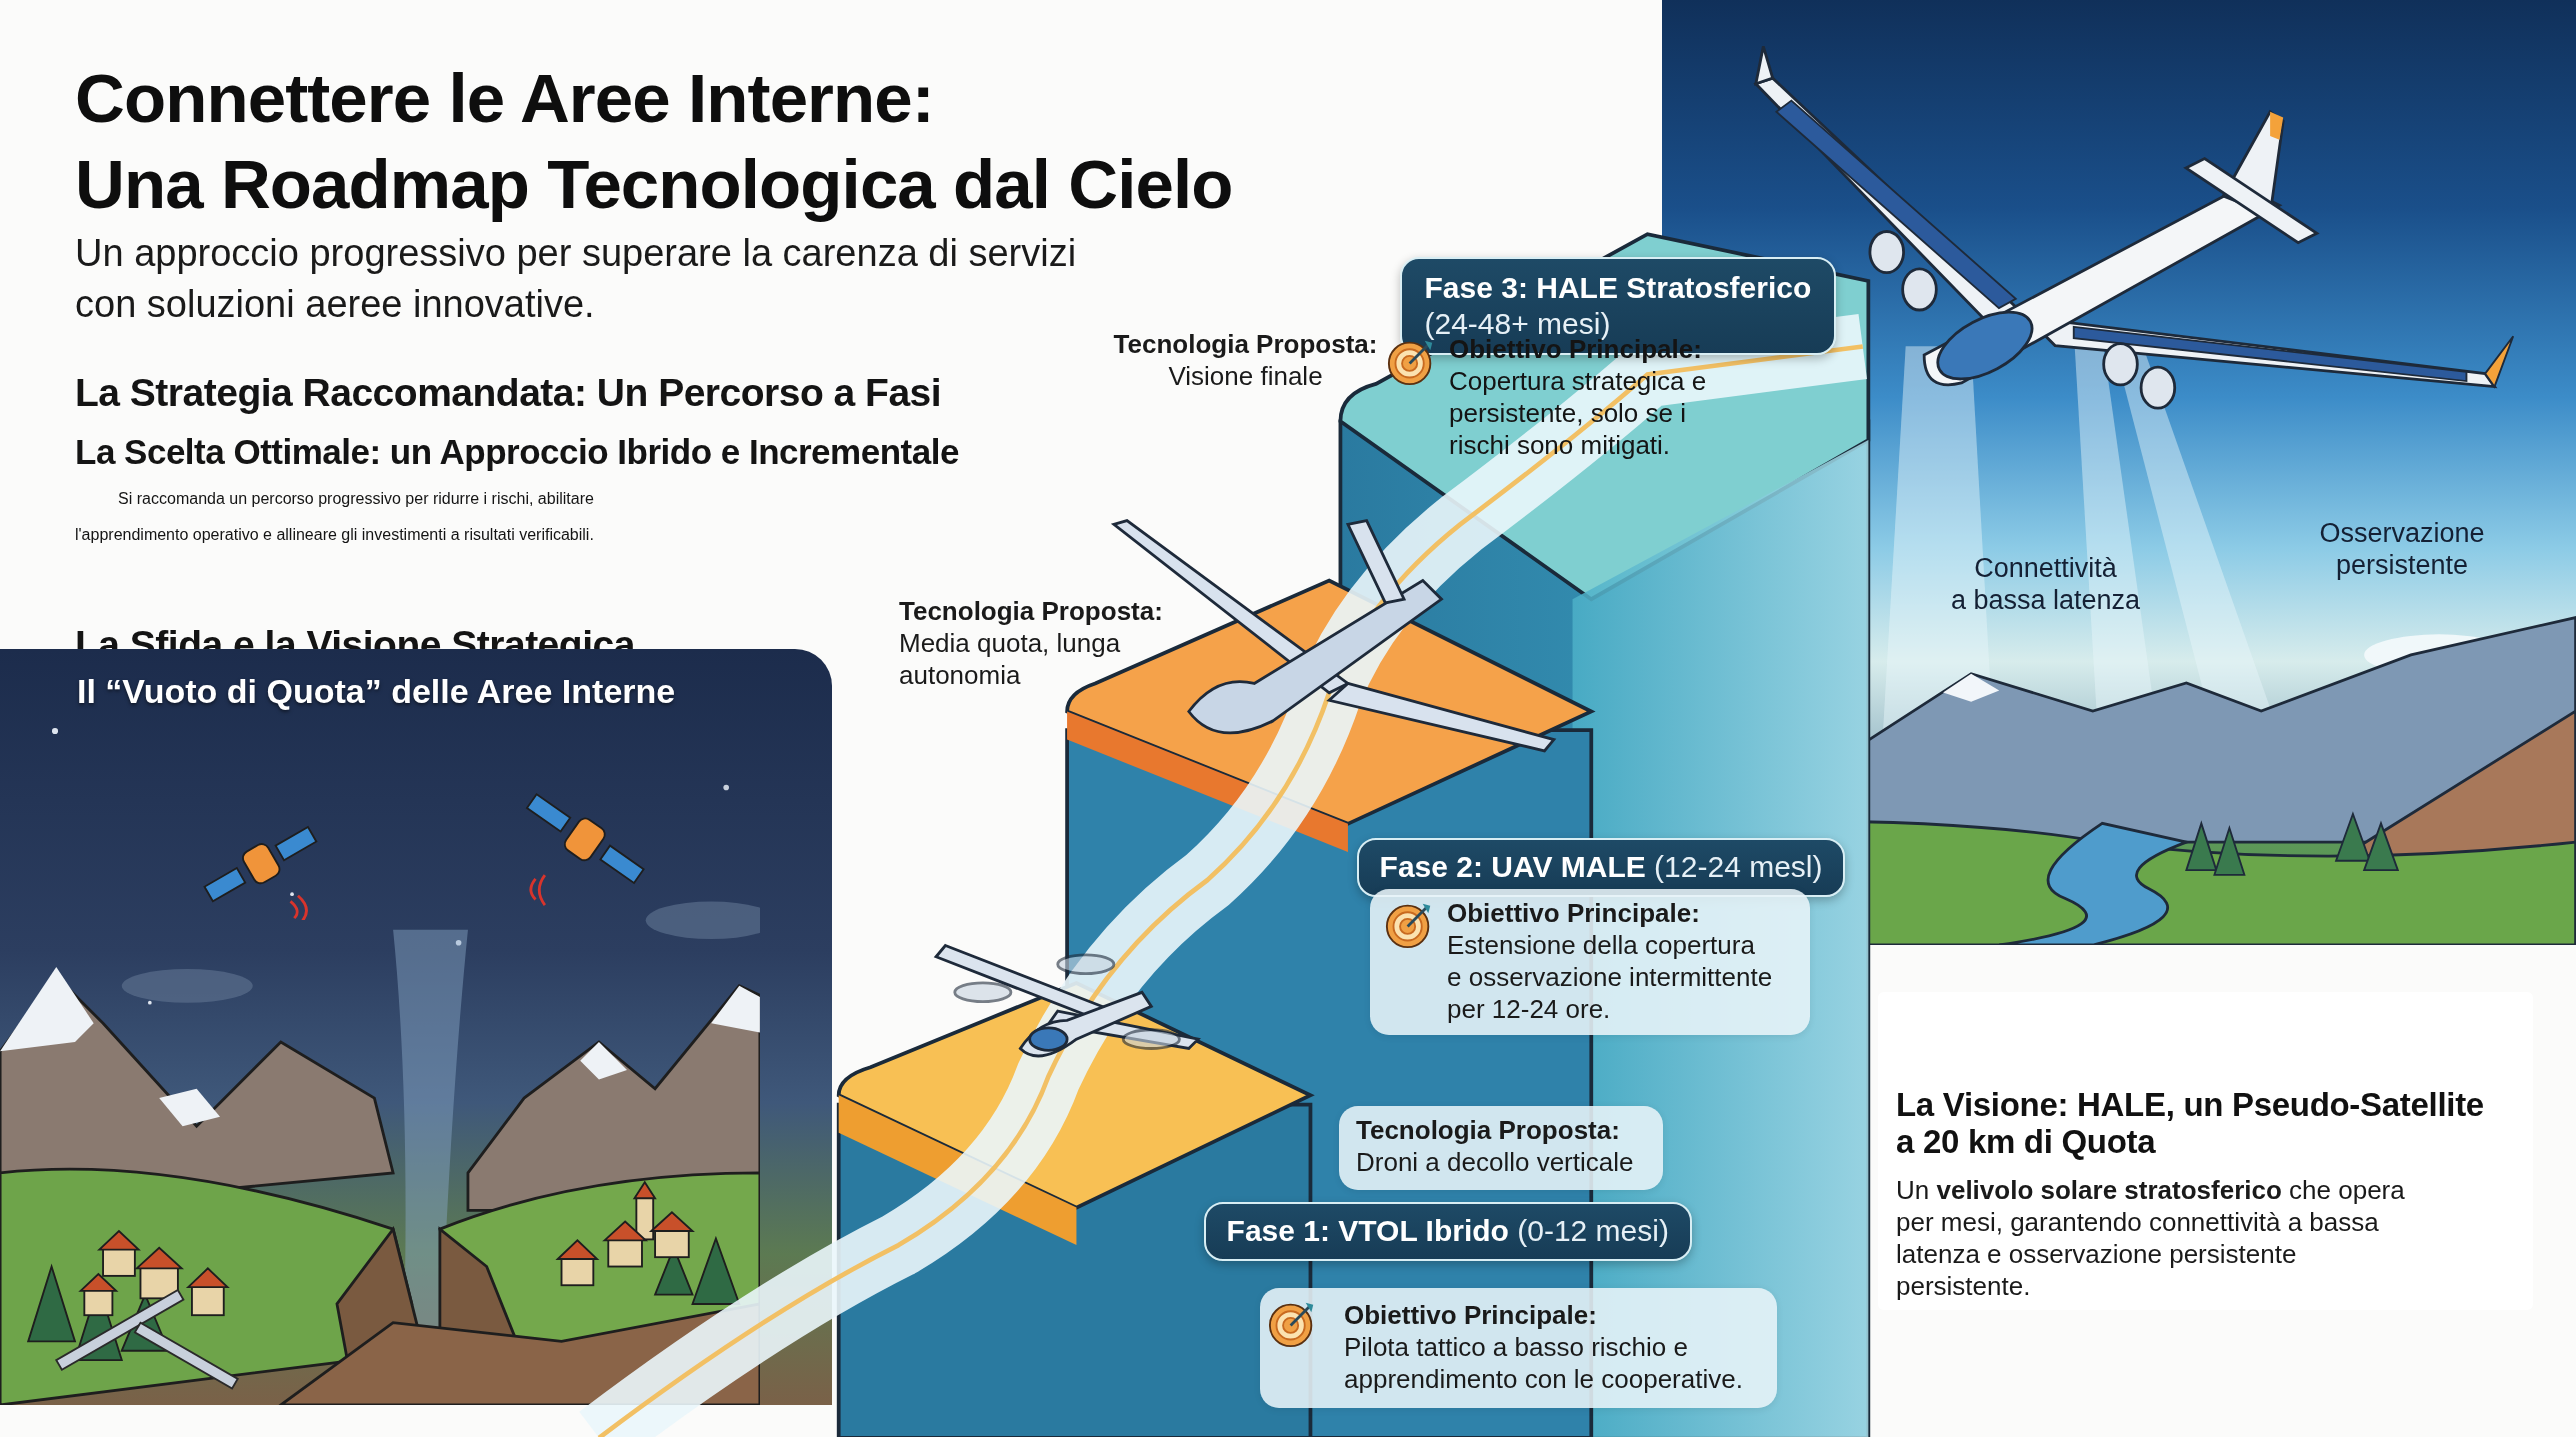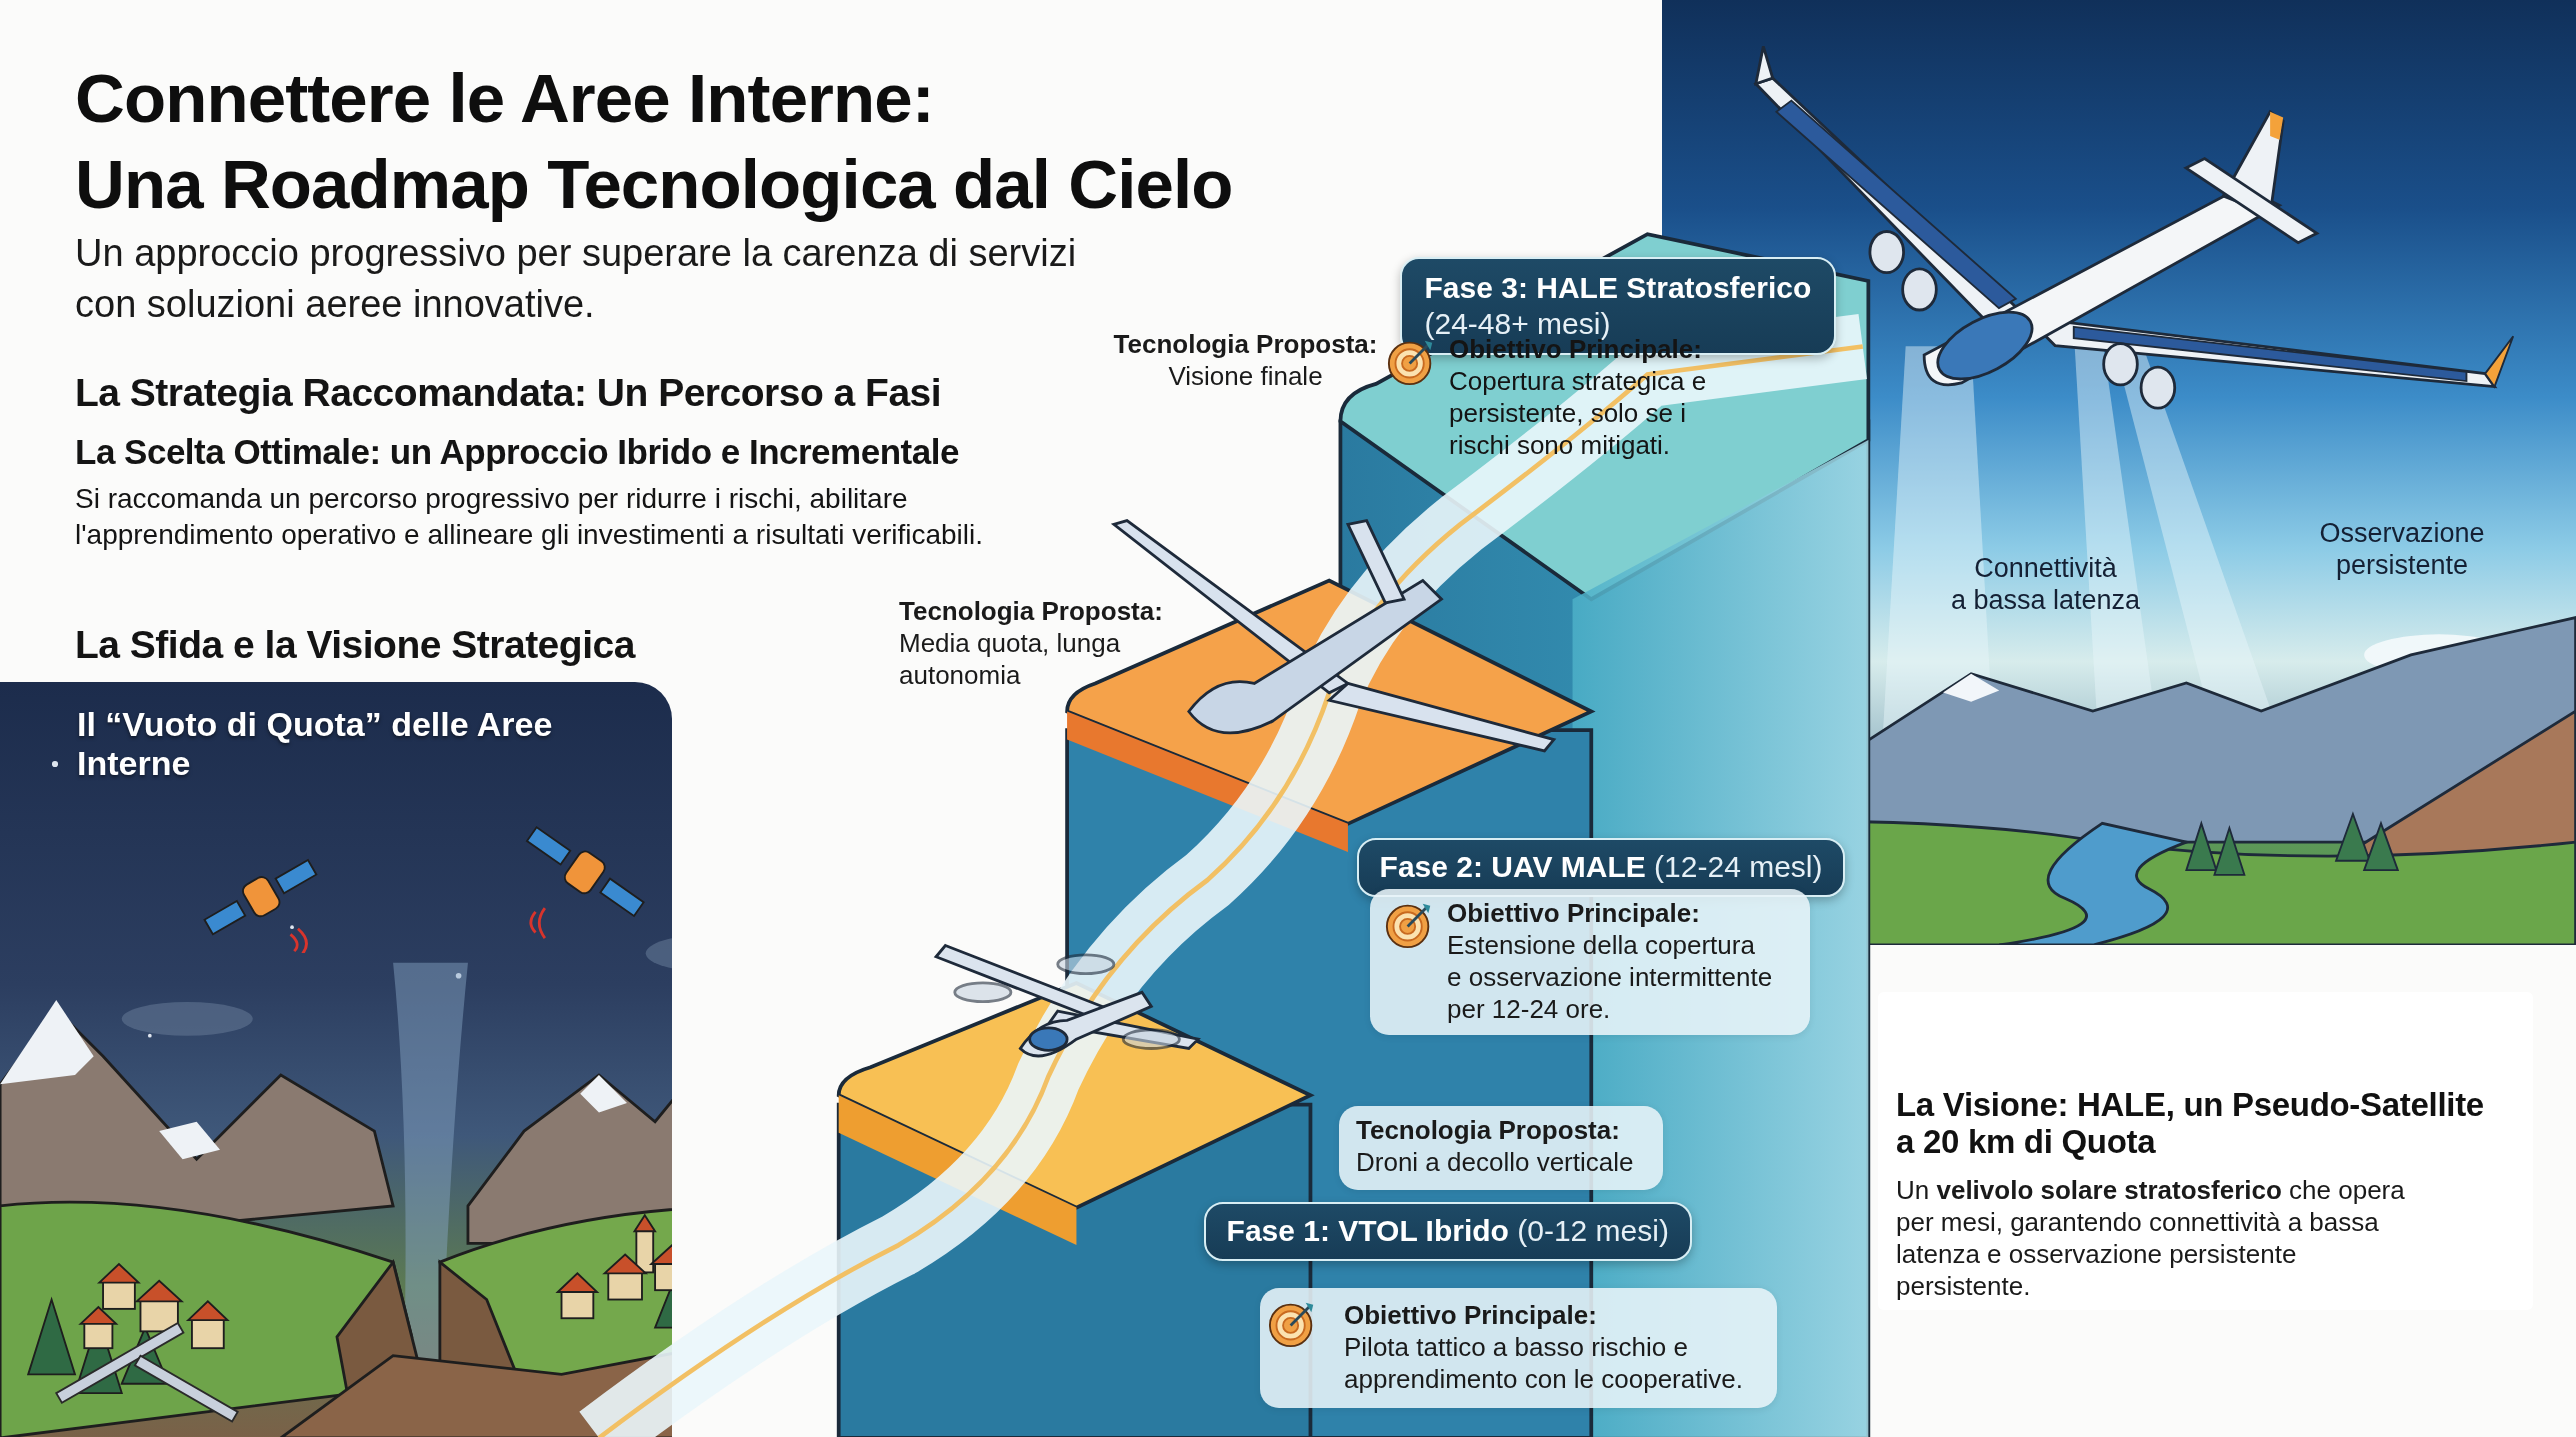--- a/index.html
+++ b/index.html
@@ -15,25 +15,25 @@
   
   .title {
     left: 75px; top: 56px; font-size: 69px; font-weight: bold;
     line-height: 86px; letter-spacing: -0.9px; color: #0e0e0e;
   }
   .subtitle {
     left: 75px; top: 228px; font-size: 38px; line-height: 51px; color: #1a1a1a;
   }
   .h2 { font-size: 39px; font-weight: bold; letter-spacing: -0.5px; }
   .h3 { font-size: 35px; font-weight: bold; letter-spacing: -0.5px; }
-  .body-text { font-size: 28px; line-height: 36px; }
+  .body-text { font-size: 16px; line-height: 36px; text-align: right; }
 
   
   .challenge-panel {
-    left: 0; top: 682px; width: 672px; height: 756px;
+    left: 0; top: 649px; width: 832px; height: 756px;
     border-top-right-radius: 37px; overflow: hidden;
     background: linear-gradient(180deg, #1c2c4c 0%, #2c3e60 40%, #3f587a 60%, #5c7a52 80%, #7a6148 100%);
     padding-left: 13px;
   }
   .challenge-panel .svgbg { position: absolute; left: 0; top: 0; width: 760px; height: 756px; }
   .challenge-title {
     left: 77px; top: 22.5px; font-size: 34px; font-weight: bold; color: #ffffff;
     text-shadow: 0 1.9px 3.7px rgba(0,0,0,0.5);
   }
   .challenge-body {

